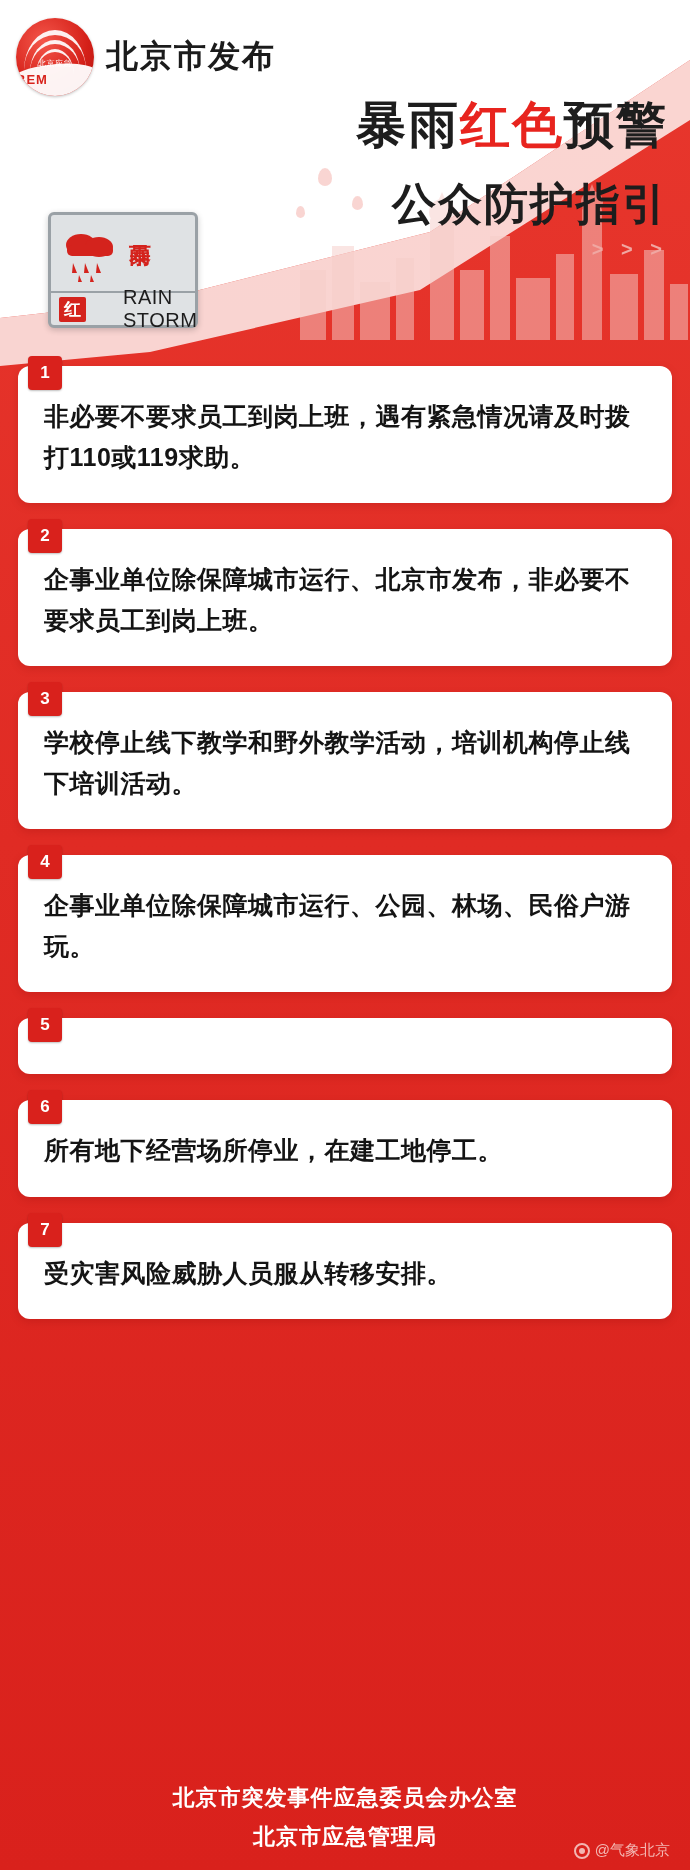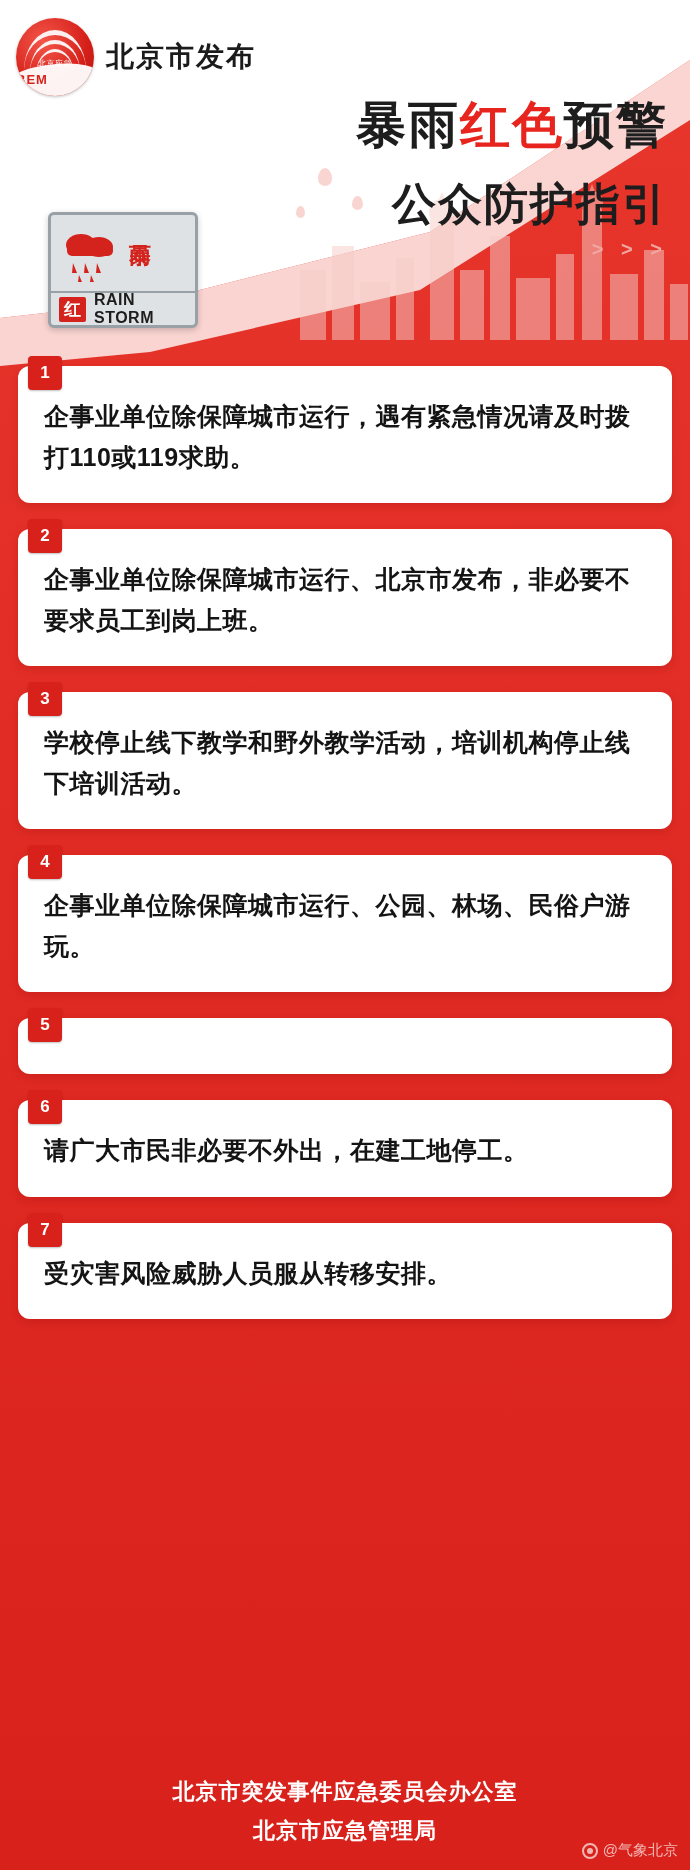--- a/index.html
+++ b/index.html
@@ -91,21 +91,21 @@
   }
   .logo-badge .cn-mini {
     position: absolute;
     left: 0; right: 0; top: 40px;
     text-align: center;
     font-size: 8px;
     color: #ffffff;
     letter-spacing: .5px;
   }
   .brand-text {
-    font-size: 28px;
+    font-size: 32px;
     font-weight: bold;
     color: #1b1b1b;
     letter-spacing: 2px;
   }
 
   
   .headline {
     position: absolute;
     top: 96px; right: 22px;
     text-align: right;
@@ -186,24 +186,25 @@
   }
   .warn-red-box {
     background: #d4231d;
     color: #fff;
     font-weight: bold;
     font-size: 17px;
     padding: 1px 5px;
     border-radius: 2px;
   }
   .warn-en {
-    font-size: 16px;
-    font-weight: bold;
+    font-size: 20px;
+    font-weight: normal;
     color: #1d1d1d;
     letter-spacing: .5px;
+    margin-left: 29px;
   }
 
   
   .cards {
     position: absolute;
     top: 366px; left: 0;
     width: 690px;
     padding: 0 18px;
     z-index: 4;
   }
@@ -235,33 +236,33 @@
     color: #141414;
     font-weight: bold;
     letter-spacing: .5px;
   }
 
   
   .footer {
     position: absolute;
     left: 0; bottom: 0;
     width: 690px;
-    padding-bottom: 20px;
+    padding-bottom: 14px;
     text-align: center;
   }
   .footer-line {
     font-size: 22px;
     font-weight: bold;
     color: #ffffff;
     letter-spacing: 1px;
     line-height: 1.75;
   }
   .weibo {
     position: absolute;
-    right: 12px; bottom: 10px;
+    right: 20px; bottom: 10px;
     display: flex;
     align-items: center;
     gap: 5px;
     color: #f3b6b2;
     font-size: 15px;
   }
   .weibo-eye {
     width: 16px; height: 16px;
     border-radius: 50%;
     border: 2px solid #f3b6b2;
@@ -353,21 +354,21 @@
     <div class="warn-bottom">
       <span class="warn-red-box">红</span>
       <span class="warn-en">RAIN STORM</span>
     </div>
   </div>
 
   <div class="cards">
 
     <div class="card">
       <div class="num">1</div>
-      <div class="card-text">企事业单位除保障城市运行，遇有紧急情况请及时拨打110或119求助。</div>
+      <div class="card-text">非必要不要求员工到岗上班，遇有紧急情况请及时拨打110或119求助。</div>
     </div>
 
     <div class="card">
       <div class="num">2</div>
       <div class="card-text">企事业单位除保障城市运行、北京市发布，非必要不要求员工到岗上班。</div>
     </div>
 
     <div class="card">
       <div class="num">3</div>
       <div class="card-text">学校停止线下教学和野外教学活动，培训机构停止线下培训活动。</div>
@@ -377,21 +378,21 @@
       <div class="num">4</div>
       <div class="card-text">企事业单位除保障城市运行、公园、林场、民俗户游玩。</div>
     </div>
 
     <div class="card">
       <div class="num">5</div>
     </div>
 
     <div class="card">
       <div class="num">6</div>
-      <div class="card-text">请广大市民非必要不外出，在建工地停工。</div>
+      <div class="card-text">所有地下经营场所停业，在建工地停工。</div>
     </div>
 
     <div class="card">
       <div class="num">7</div>
       <div class="card-text">受灾害风险威胁人员服从转移安排。</div>
     </div>
 
   </div>
 
   <div class="footer">

